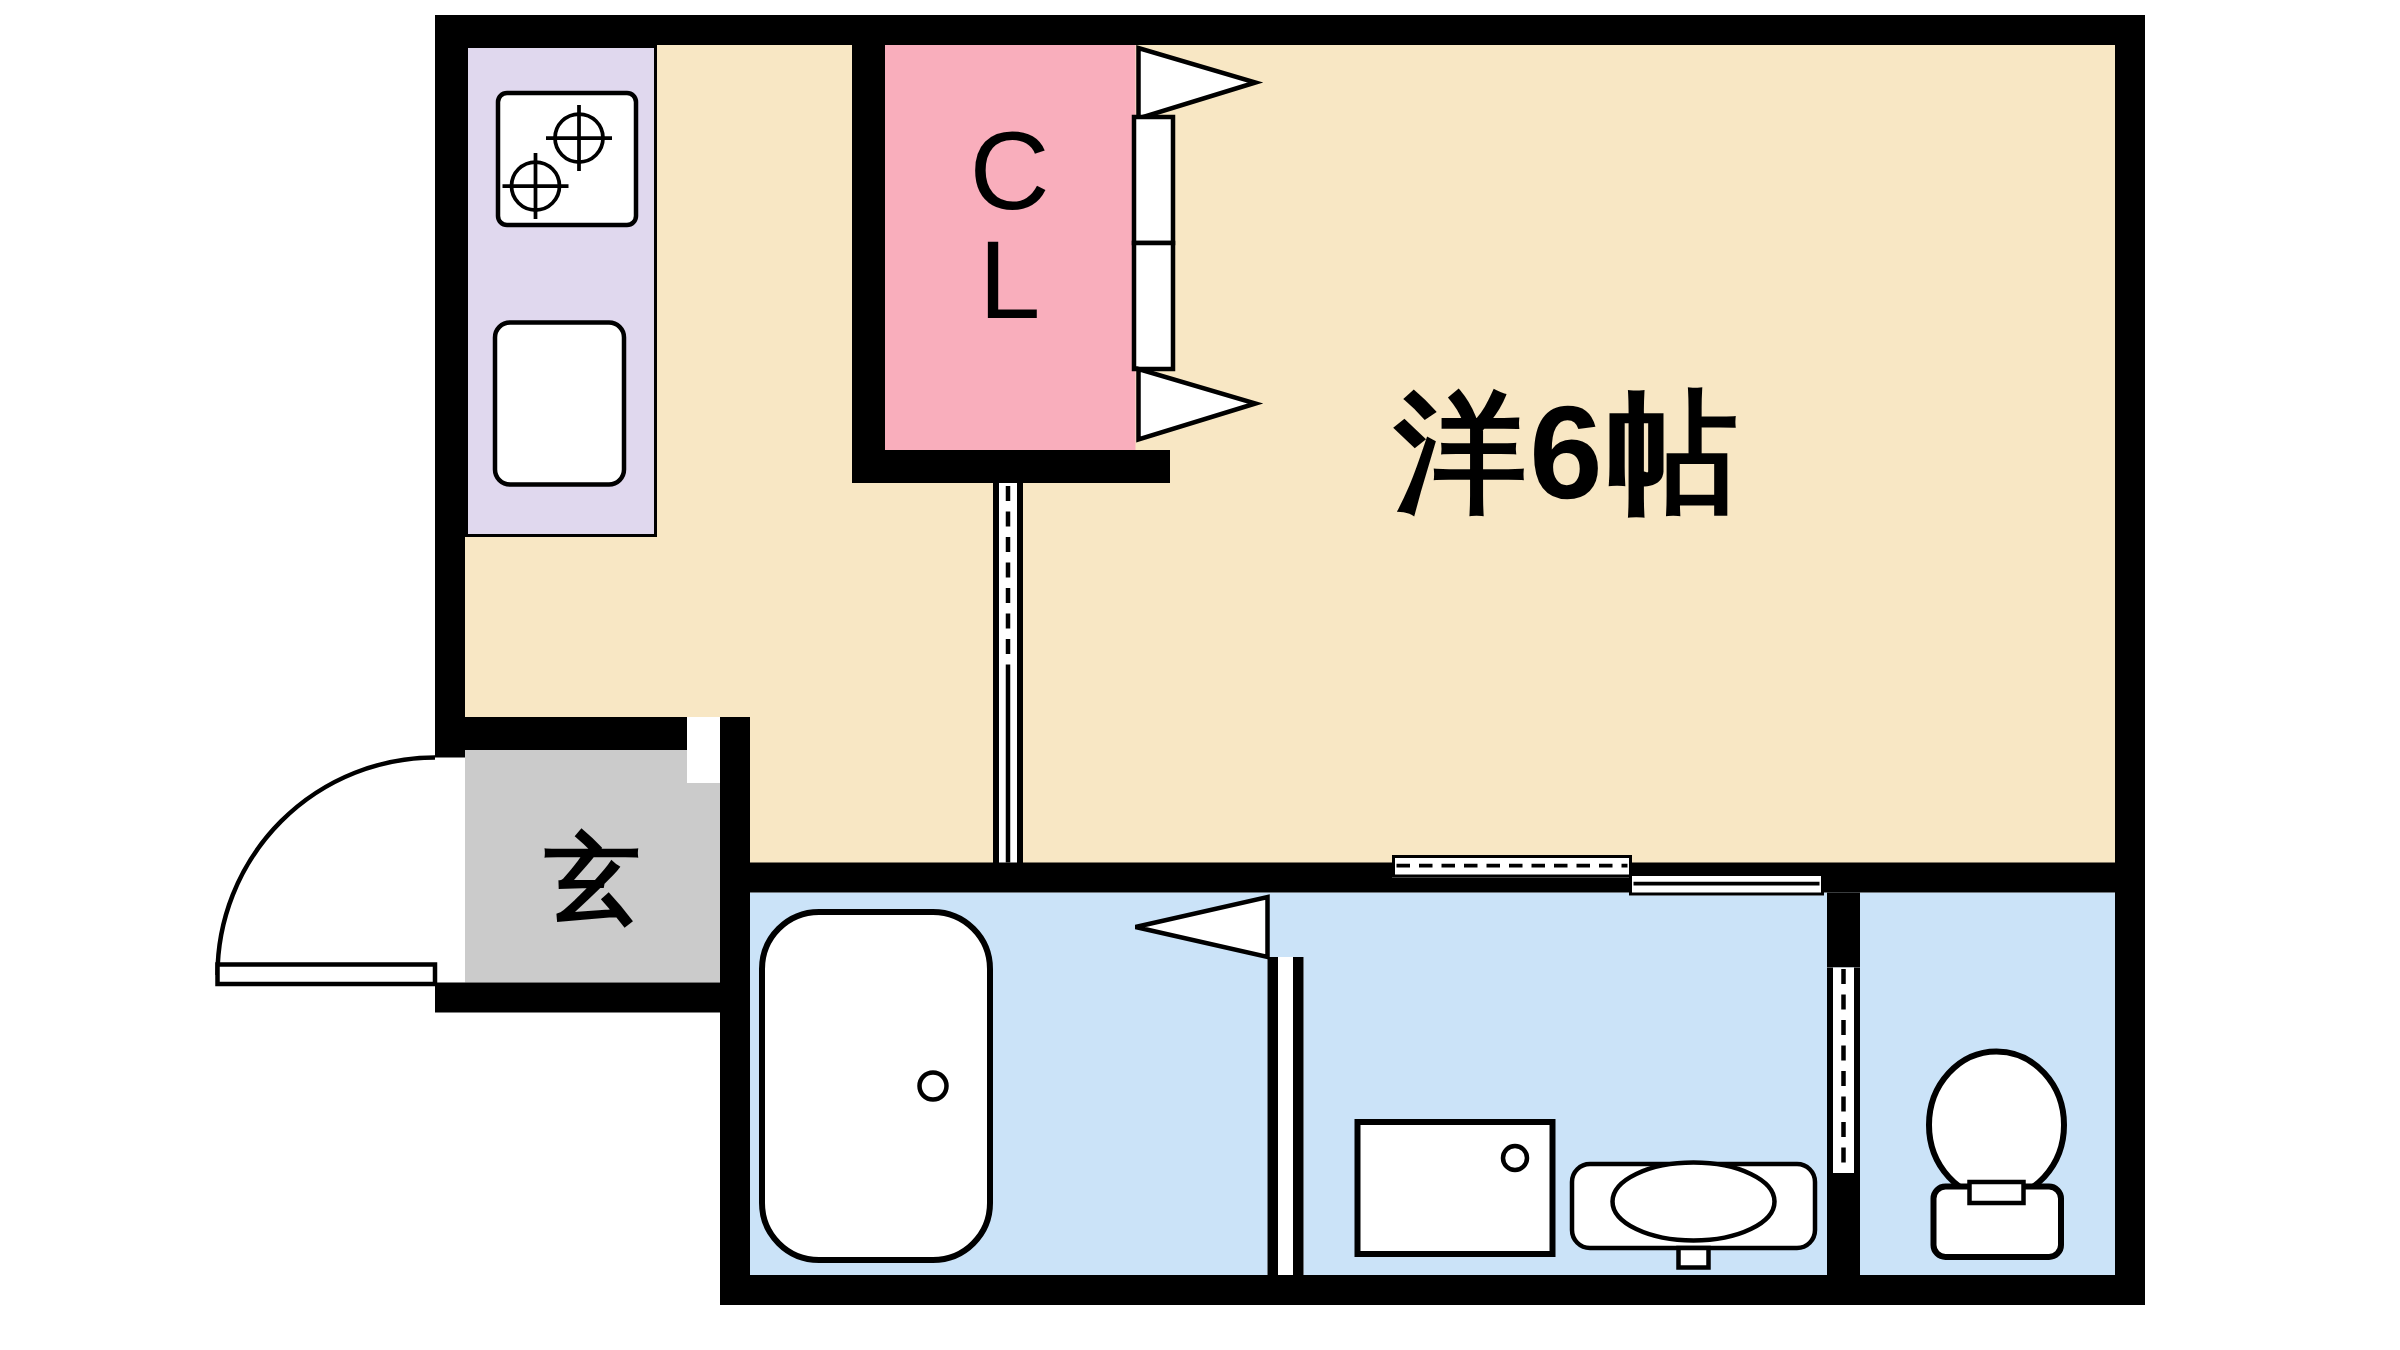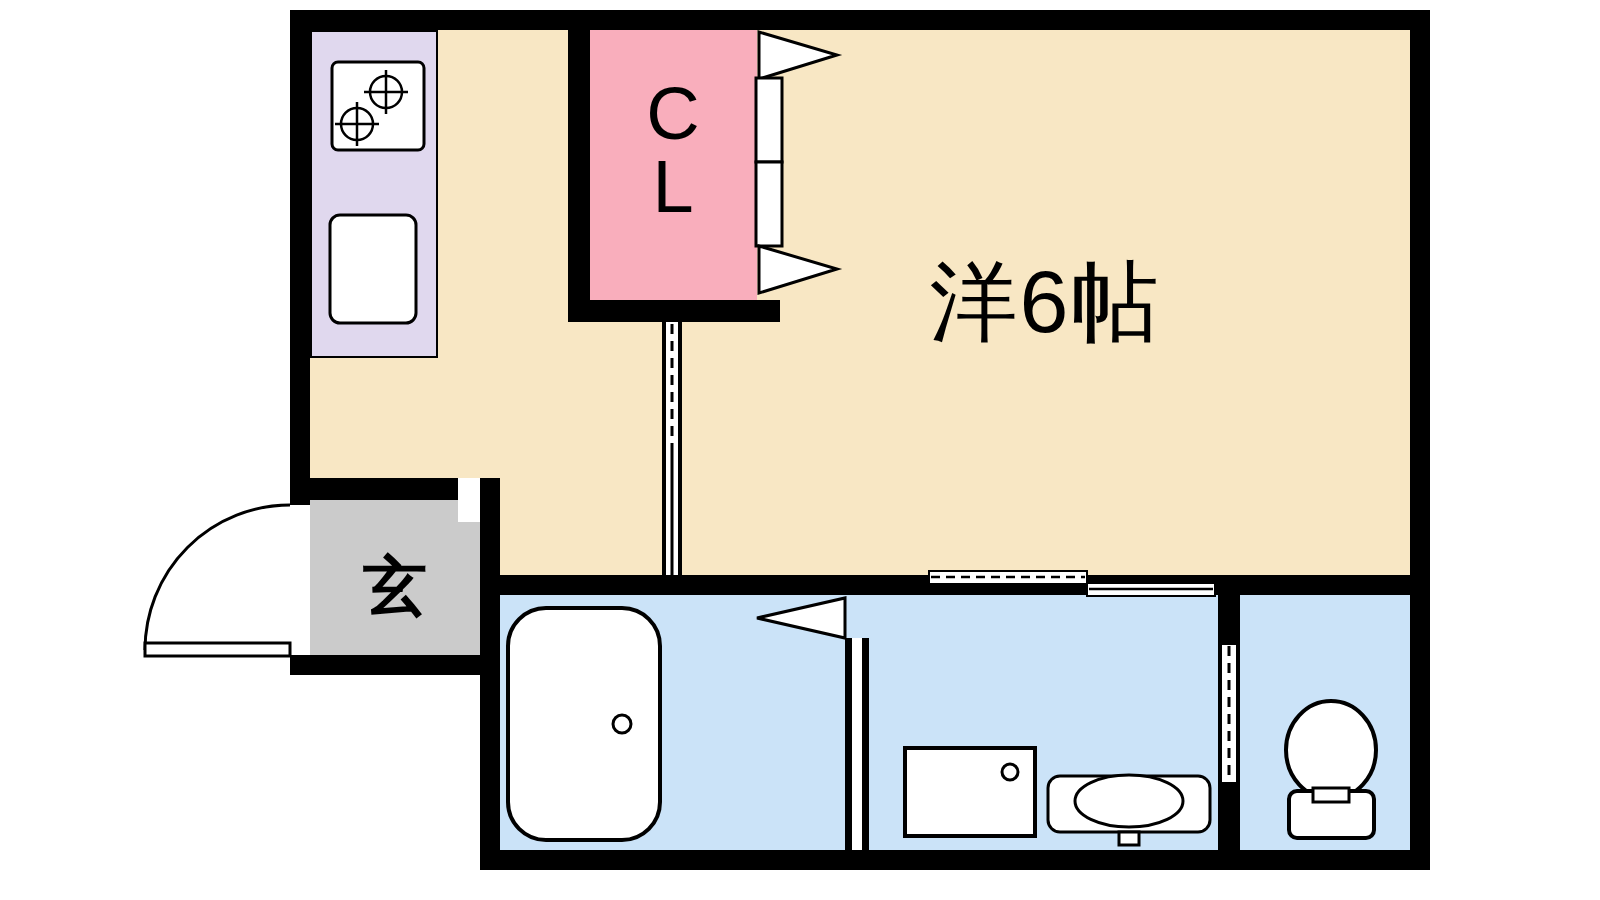--- a/index.html
+++ b/index.html
@@ -9,21 +9,21 @@
   .floor-main{background:var(--floor-main,#f8e7c4);}
   .floor-counter{background:var(--kitchen-counter,#e0d8ee);border:2px solid var(--wall,#000);box-sizing:border-box;}
   .floor-closet{background:var(--closet,#f9aebc);}
   .floor-entrance{background:var(--entrance,#cbcbcb);}
   .floor-bath{background:var(--bathroom,#cbe3f8);}
   .channel{position:absolute;background:#fff;box-sizing:border-box;border-left:4px solid var(--wall,#000);border-right:4px solid var(--wall,#000);}
   .channel-thick{border-left-width:7px;border-right-width:7px;}
   .win{position:absolute;background:#fff;border:2px solid var(--wall,#000);box-sizing:border-box;}
   .notch{position:absolute;background:#fff;}
   .label{position:absolute;text-align:center;color:#000;}
-  .label-room{font-size:88px;font-weight:400;letter-spacing:2px;font-family:"Liberation Sans",sans-serif;}
+  .label-room{font-size:88px;font-weight:700;letter-spacing:2px;font-family:"Liberation Sans",sans-serif;}
   .label-closet{font-size:74px;font-weight:400;line-height:0.98;font-family:"Liberation Sans",sans-serif;}
   .label-entrance{font-size:64px;font-weight:700;font-family:"Liberation Sans",sans-serif;}
   svg.overlay{position:absolute;left:0;top:0;pointer-events:none;}
   .fx{fill:#fff;stroke:var(--wall,#000);}
   .ln{fill:none;stroke:var(--wall,#000);}
 </style>
 </head>
 <body>
 
 <div class="plan-canvas">

